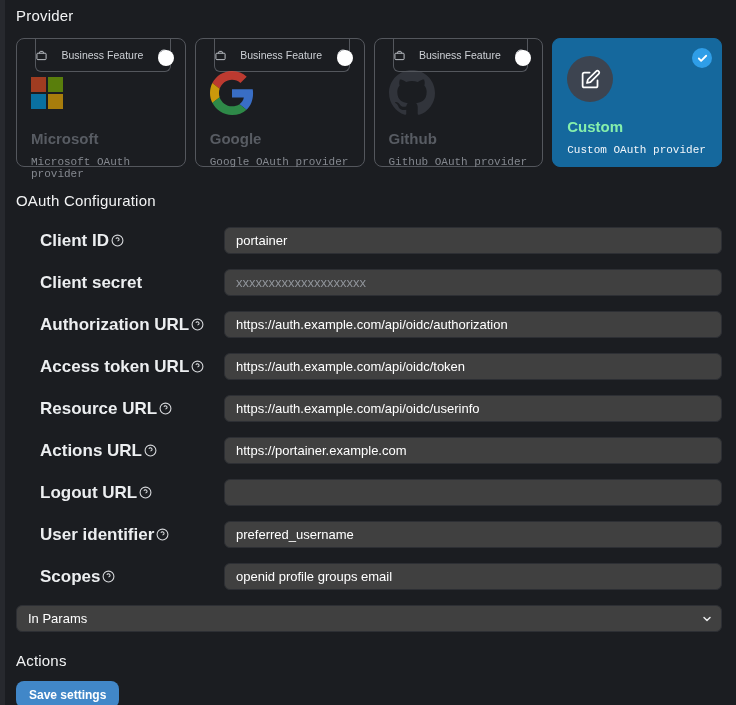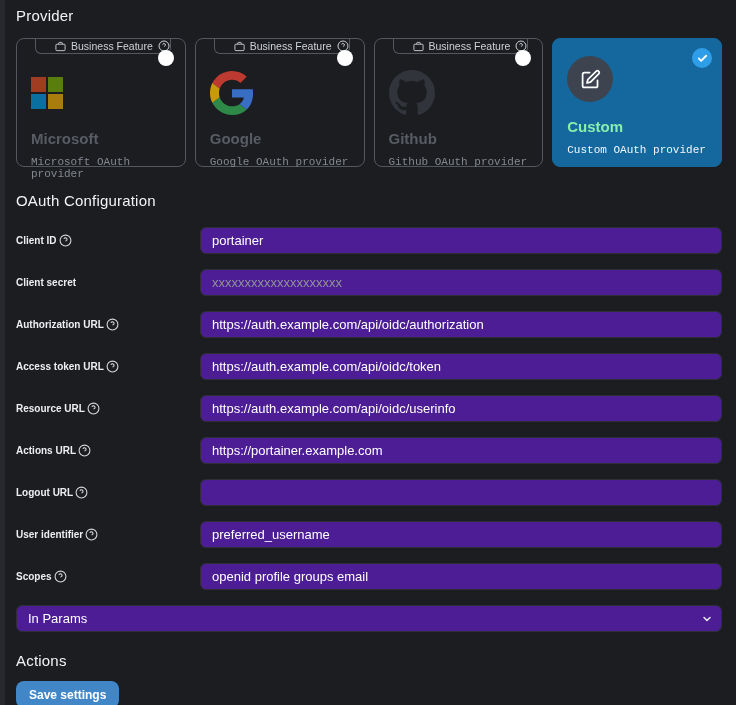--- a/index.html
+++ b/index.html
@@ -26,24 +26,24 @@
   .card {
     position: relative; flex: 1; height: 129px;
     border: 1px solid #54575d; border-radius: 8px;
     padding: 30px 12px 12px 14px;
     background: #1b1d21; cursor: pointer;
   }
   .card.selected {
     background: #15689d; border-color: #15689d; padding-top: 16px;
   }
   .bf-badge {
-    position: absolute; top: -1px; left: 18px; right: 14px; height: 16px;
+    position: absolute; top: -1px; left: 18px; right: 14px; height: 34px;
     border: 1px solid #54575d; border-top-color: transparent;
     border-radius: 0 0 6px 6px;
-    display: flex; align-items: center; justify-content: flex-end; gap: 5px;
+    display: flex; align-items: center; justify-content: space-between; gap: 5px;
     font-size: 10.5px; color: #ced1d6; white-space: nowrap;
   }
   .bf-badge svg { flex: 0 0 auto; }
   .radio-dot {
     position: absolute; top: 11px; right: 11px; width: 16px; height: 16px;
     border-radius: 50%; background: #ffffff;
   }
   .check-dot {
     position: absolute; top: 9px; right: 9px; width: 20px; height: 20px;
     border-radius: 50%; background: #2f9ee8;
@@ -62,25 +62,25 @@
   .card-title { font-size: 15px; font-weight: 700; margin-top: 13px; color: #585c63; }
   .card-desc  { font-size: 11px; margin-top: 9px; color: #84888f; font-family: Liberation Mono, monospace; }
   .card.selected .card-title { color: #86efac; margin-top: 15px; }
   .card.selected .card-desc  { color: #f2f6fa; }
 
   
   .oauth-heading { margin: 25px 0 18px 0; }
   .form-row { display: flex; align-items: center; margin-bottom: 15px; }
   .form-label {
     width: 184px; flex: 0 0 184px; display: flex; align-items: center; gap: 2px;
-    font-size: 10px; font-weight: 700; color: #eceef0;
+    font-size: 17px; font-weight: 700; color: #eceef0; margin-left: 24px;
   }
   .help-icon { display: inline-flex; color: #d6d8db; cursor: pointer; }
   .text-input, .select-input {
-    flex: 1; height: 27px; background: #4c1d95;
+    flex: 1; height: 27px; background: #404040;
     border: 1px solid #2d2f34; border-radius: 6px;
     color: #ffffff; font-size: 13px; padding: 0 11px;
     font-family: "Liberation Sans", sans-serif; outline: none; width: 100%;
   }
   .text-input::placeholder { color: #8f9399; opacity: 1; }
   .select-wrap { position: relative; flex: 1; display: flex; }
   .select-input { appearance: none; -webkit-appearance: none; cursor: pointer; padding-right: 36px; }
   .chevron {
     position: absolute; right: 9px; top: 50%; transform: translateY(-50%);
     pointer-events: none; color: #e8e9ea; display: flex;

